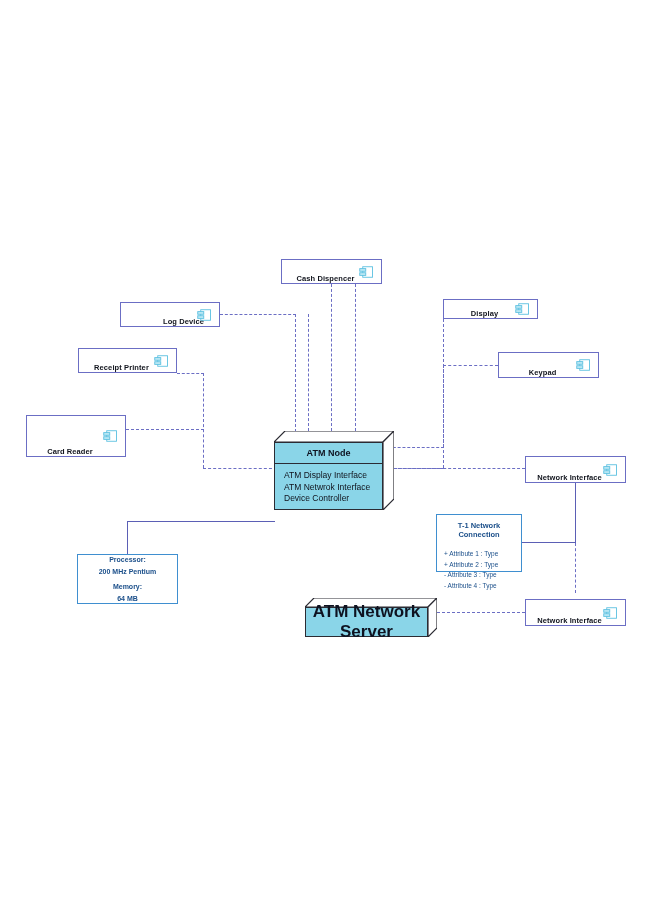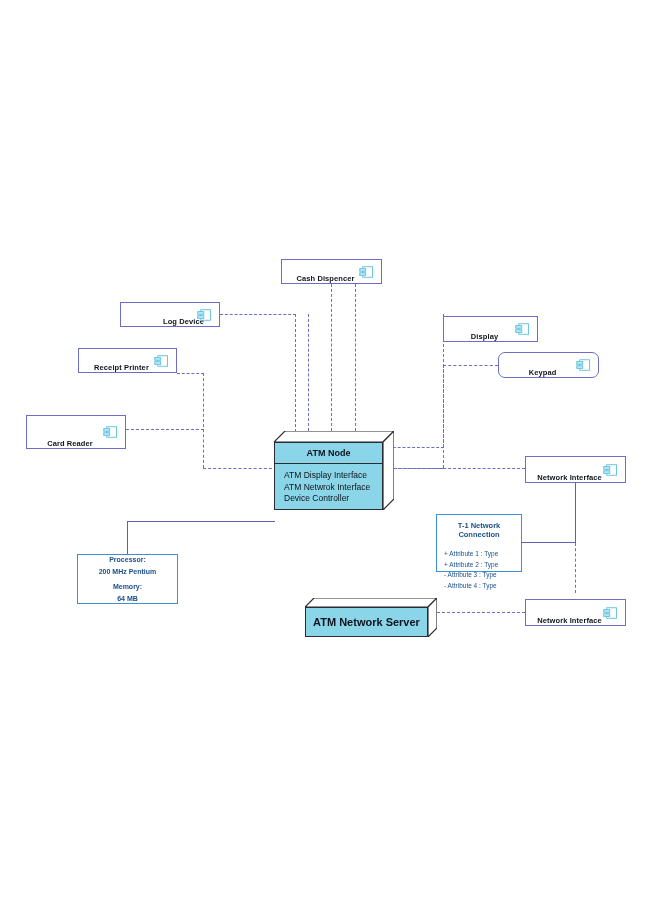--- a/index.html
+++ b/index.html
@@ -80,21 +80,21 @@
   }
   .node-body {
     padding: 6px 0 4px 9px;
     font-size: 8.5px;
     color: #10131c;
     line-height: 11.5px;
   }
 
   
   .server-title {
-    font-size: 11px;
+    font-size: 17px;
     font-weight: bold;
     color: #0e1220;
     text-align: center;
     width: 100%;
     align-self: center;
   }
 
   
   .classbox {
     position: absolute;
@@ -231,43 +231,43 @@
     <span class="comp-label">Receipt Printer</span>
     <span class="comp-icon">
       <svg width="15" height="15" viewBox="0 0 20 20">
         <rect x="5" y="3" width="13" height="14" fill="#ffffff" stroke="#5bc0e0" stroke-width="1.2"></rect>
         <rect x="1" y="5.5" width="8" height="3.5" fill="#bfe9f5" stroke="#5bc0e0" stroke-width="1.2"></rect>
         <rect x="1" y="11" width="8" height="3.5" fill="#bfe9f5" stroke="#5bc0e0" stroke-width="1.2"></rect>
       </svg>
     </span>
   </div>
 
-  <div class="component" style="left:26px; top:415px; width:100px; height:34px;">
+  <div class="component" style="left:26px; top:415px; width:100px; height:42px;">
     <span class="comp-label">Card Reader</span>
     <span class="comp-icon">
       <svg width="15" height="15" viewBox="0 0 20 20">
         <rect x="5" y="3" width="13" height="14" fill="#ffffff" stroke="#5bc0e0" stroke-width="1.2"></rect>
         <rect x="1" y="5.5" width="8" height="3.5" fill="#bfe9f5" stroke="#5bc0e0" stroke-width="1.2"></rect>
         <rect x="1" y="11" width="8" height="3.5" fill="#bfe9f5" stroke="#5bc0e0" stroke-width="1.2"></rect>
       </svg>
     </span>
   </div>
 
-  <div class="component" style="left:443px; top:316px; width:95px; height:26px;">
+  <div class="component" style="left:443px; top:299px; width:95px; height:20px;">
     <span class="comp-label">Display</span>
     <span class="comp-icon">
       <svg width="15" height="15" viewBox="0 0 20 20">
         <rect x="5" y="3" width="13" height="14" fill="#ffffff" stroke="#5bc0e0" stroke-width="1.2"></rect>
         <rect x="1" y="5.5" width="8" height="3.5" fill="#bfe9f5" stroke="#5bc0e0" stroke-width="1.2"></rect>
         <rect x="1" y="11" width="8" height="3.5" fill="#bfe9f5" stroke="#5bc0e0" stroke-width="1.2"></rect>
       </svg>
     </span>
   </div>
 
-  <div class="component" style="left:498px; top:352px; width:101px; height:26px;border-radius:7px;">
+  <div class="component" style="left:498px; top:352px; width:101px; height:26px;">
     <span class="comp-label">Keypad</span>
     <span class="comp-icon">
       <svg width="15" height="15" viewBox="0 0 20 20">
         <rect x="5" y="3" width="13" height="14" fill="#ffffff" stroke="#5bc0e0" stroke-width="1.2"></rect>
         <rect x="1" y="5.5" width="8" height="3.5" fill="#bfe9f5" stroke="#5bc0e0" stroke-width="1.2"></rect>
         <rect x="1" y="11" width="8" height="3.5" fill="#bfe9f5" stroke="#5bc0e0" stroke-width="1.2"></rect>
       </svg>
     </span>
   </div>
 

